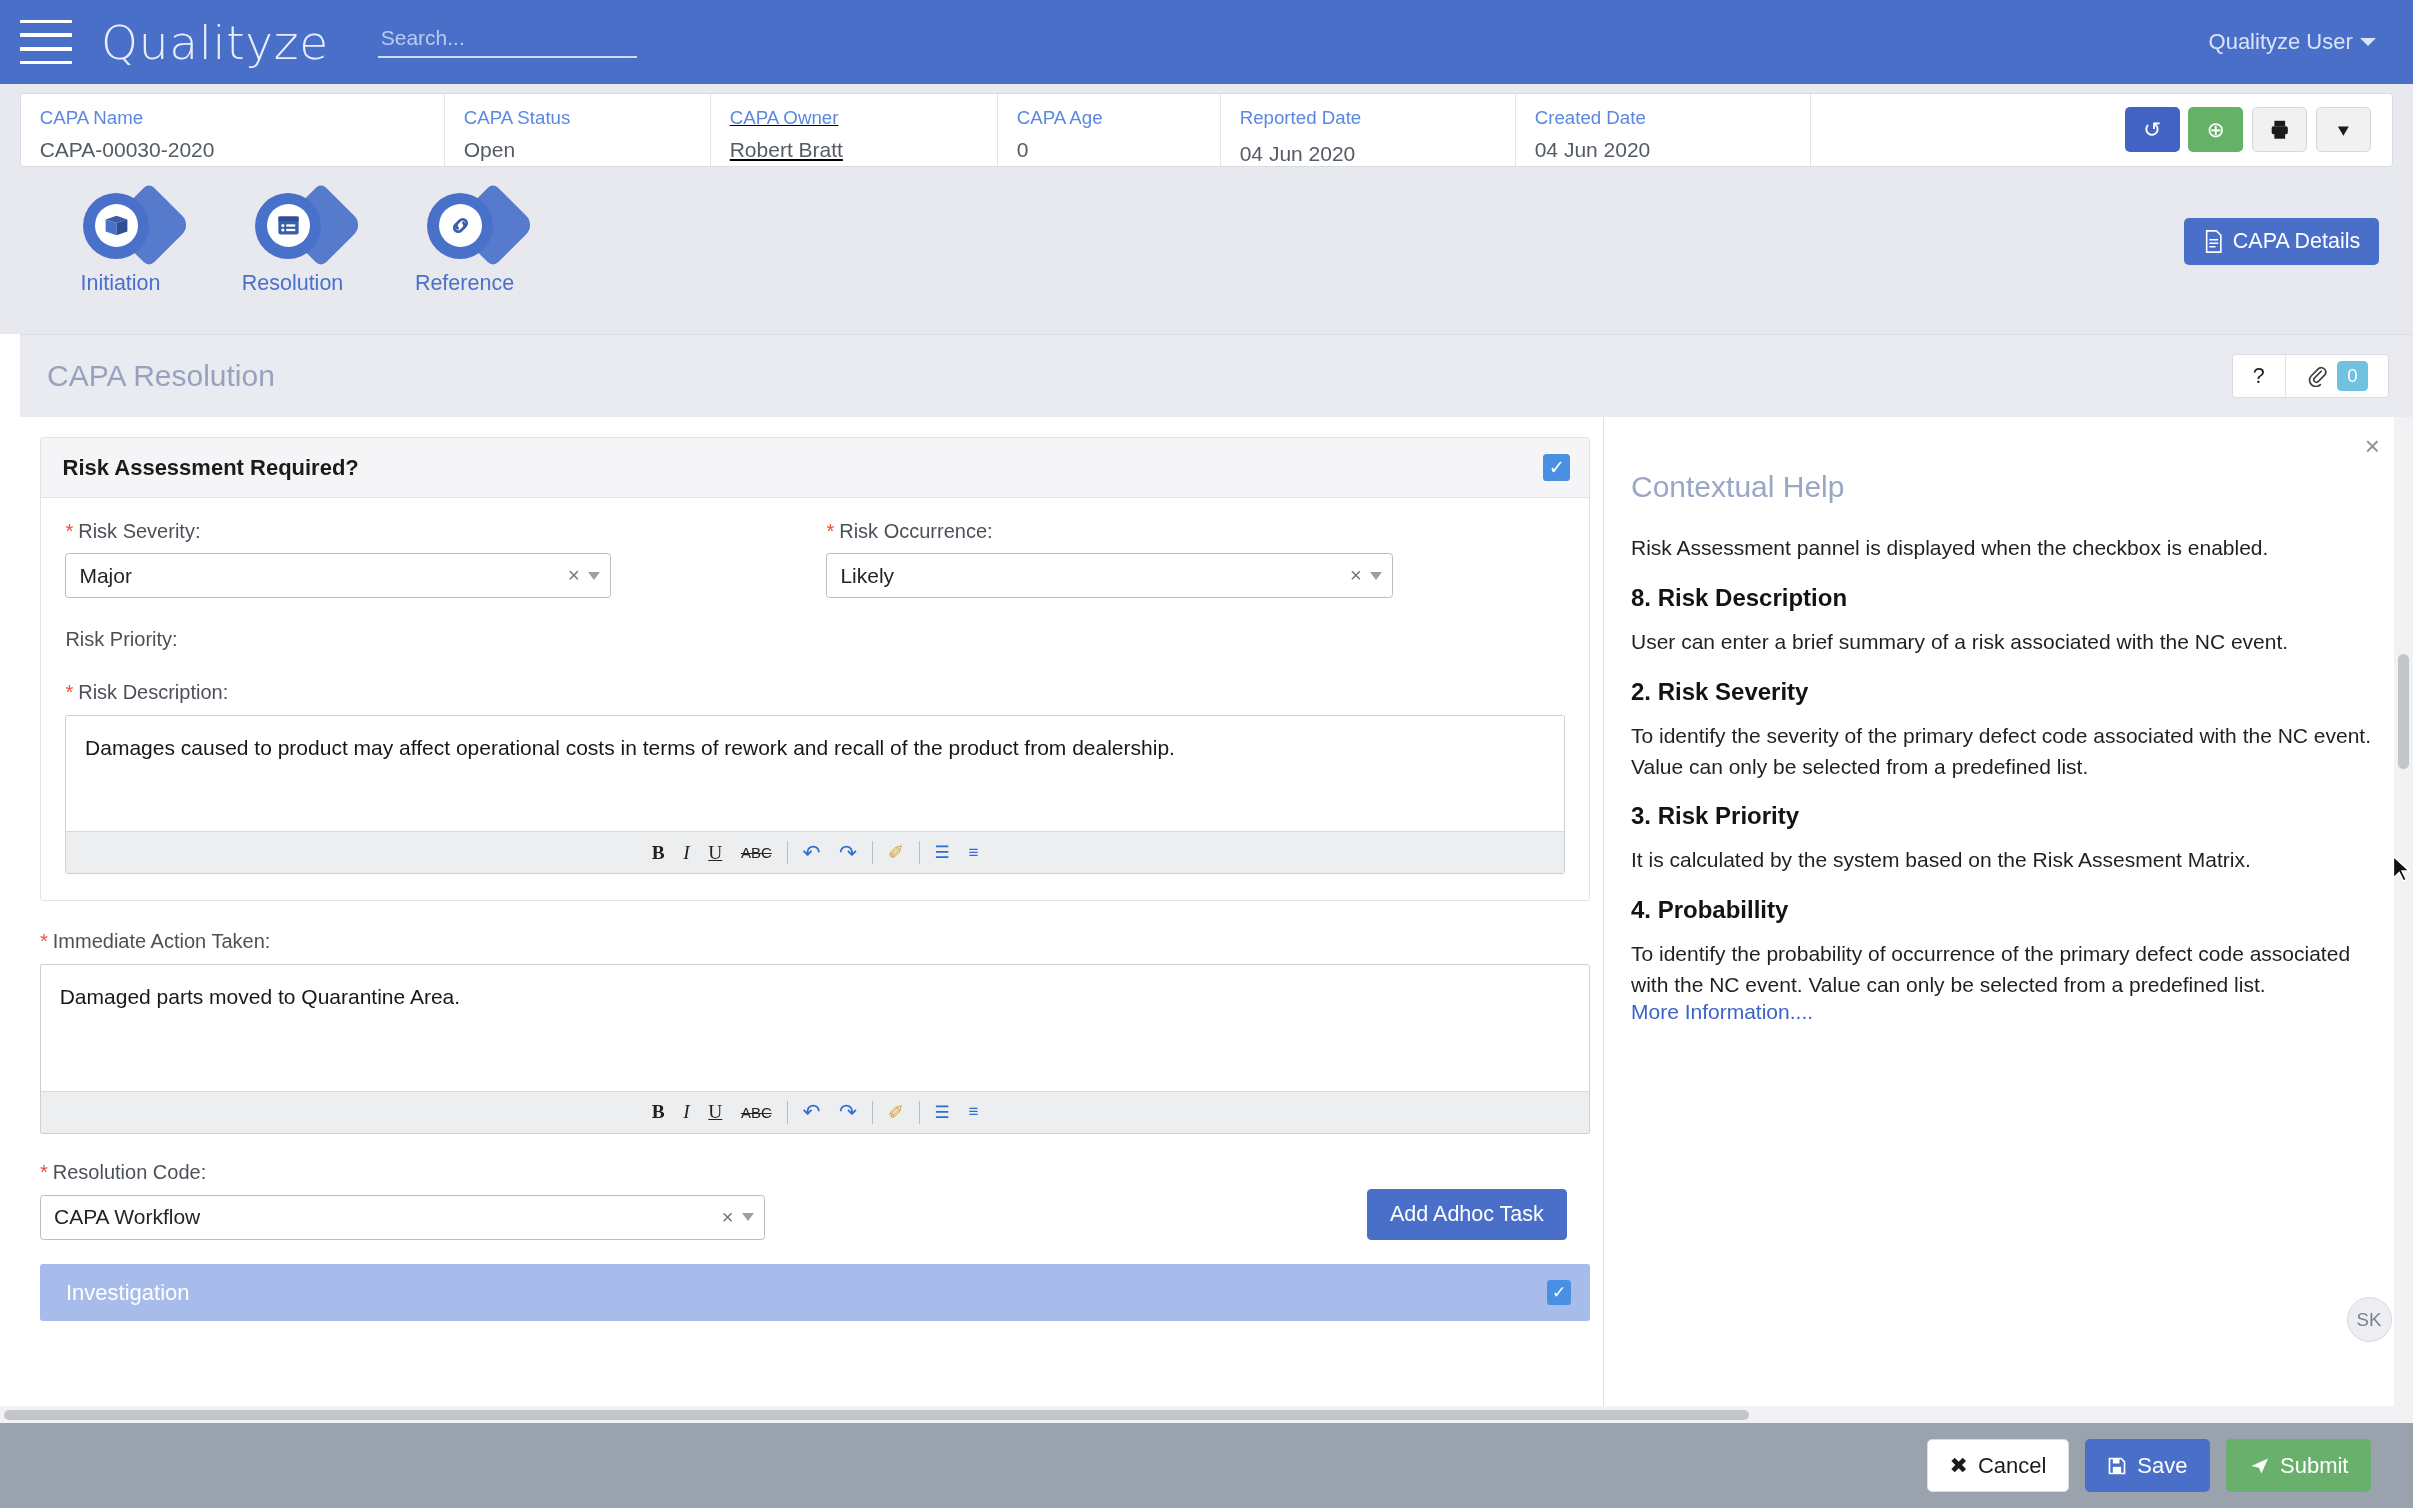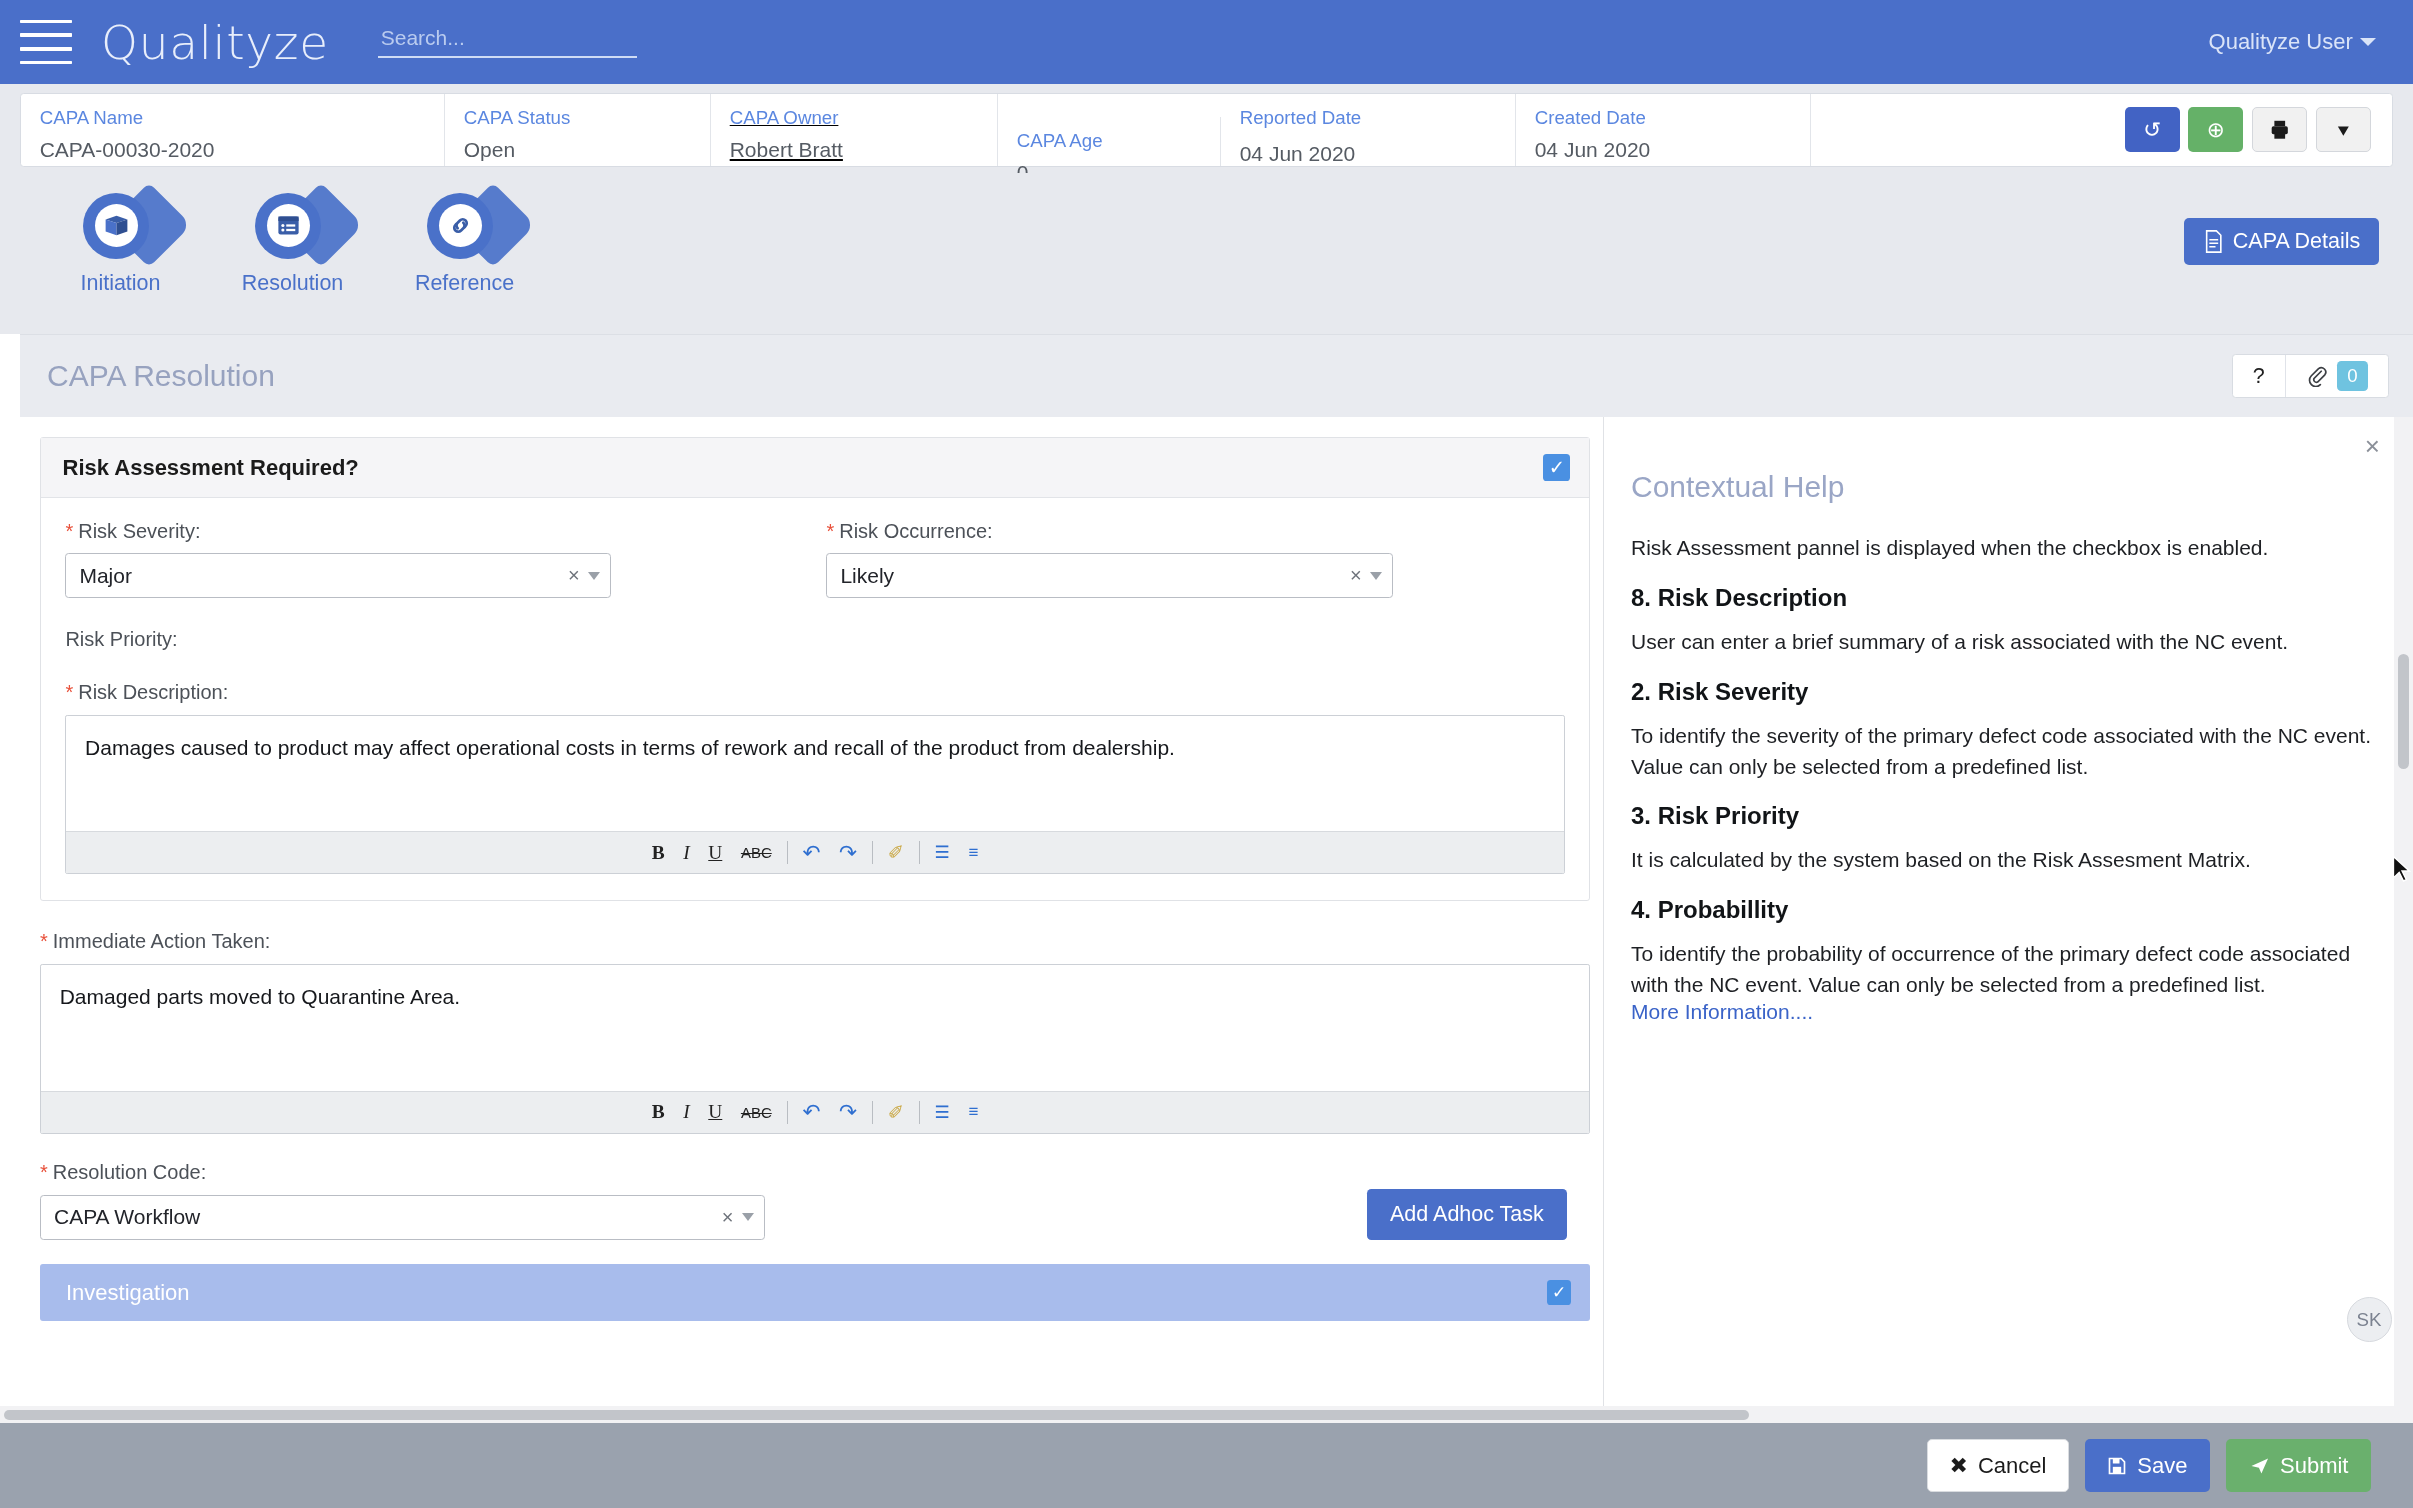--- a/index.html
+++ b/index.html
@@ -47,21 +47,21 @@
   }
   .infocell {
     padding: 13px 0 0 18.7px; border-right: 0.7px solid #e2e5ea;
     display: flex; flex-direction: column; justify-content: flex-start;
   }
   .infocell .lbl { color: #5b87e0; font-size: 18.7px; margin-bottom: 9.3px; }
   .infocell .val { color: #555b63; font-size: 21px; }
   .infocell.c1 { width: 424px; }
   .infocell.c2 { width: 266px; }
   .infocell.c3 { width: 287px; text-decoration: underline; }
-  .infocell.c4 { width: 223px; margin-top: 23px; }
+  .infocell.c4 { width: 223px; }
   .infocell.c5 { width: 295px; justify-content: space-between; }
   .infocell.c6 { width: 295px; }
   .infobar-actions {
     margin-left: auto; display: flex; align-items: center; gap: 8.6px;
     padding-right: 21.5px;
   }
   .ibtn {
     width: 55px; height: 45px; border-radius: 5px; display: flex;
     align-items: center; justify-content: center; cursor: pointer;
     border: 0.7px solid transparent; font-size: 21.5px;

